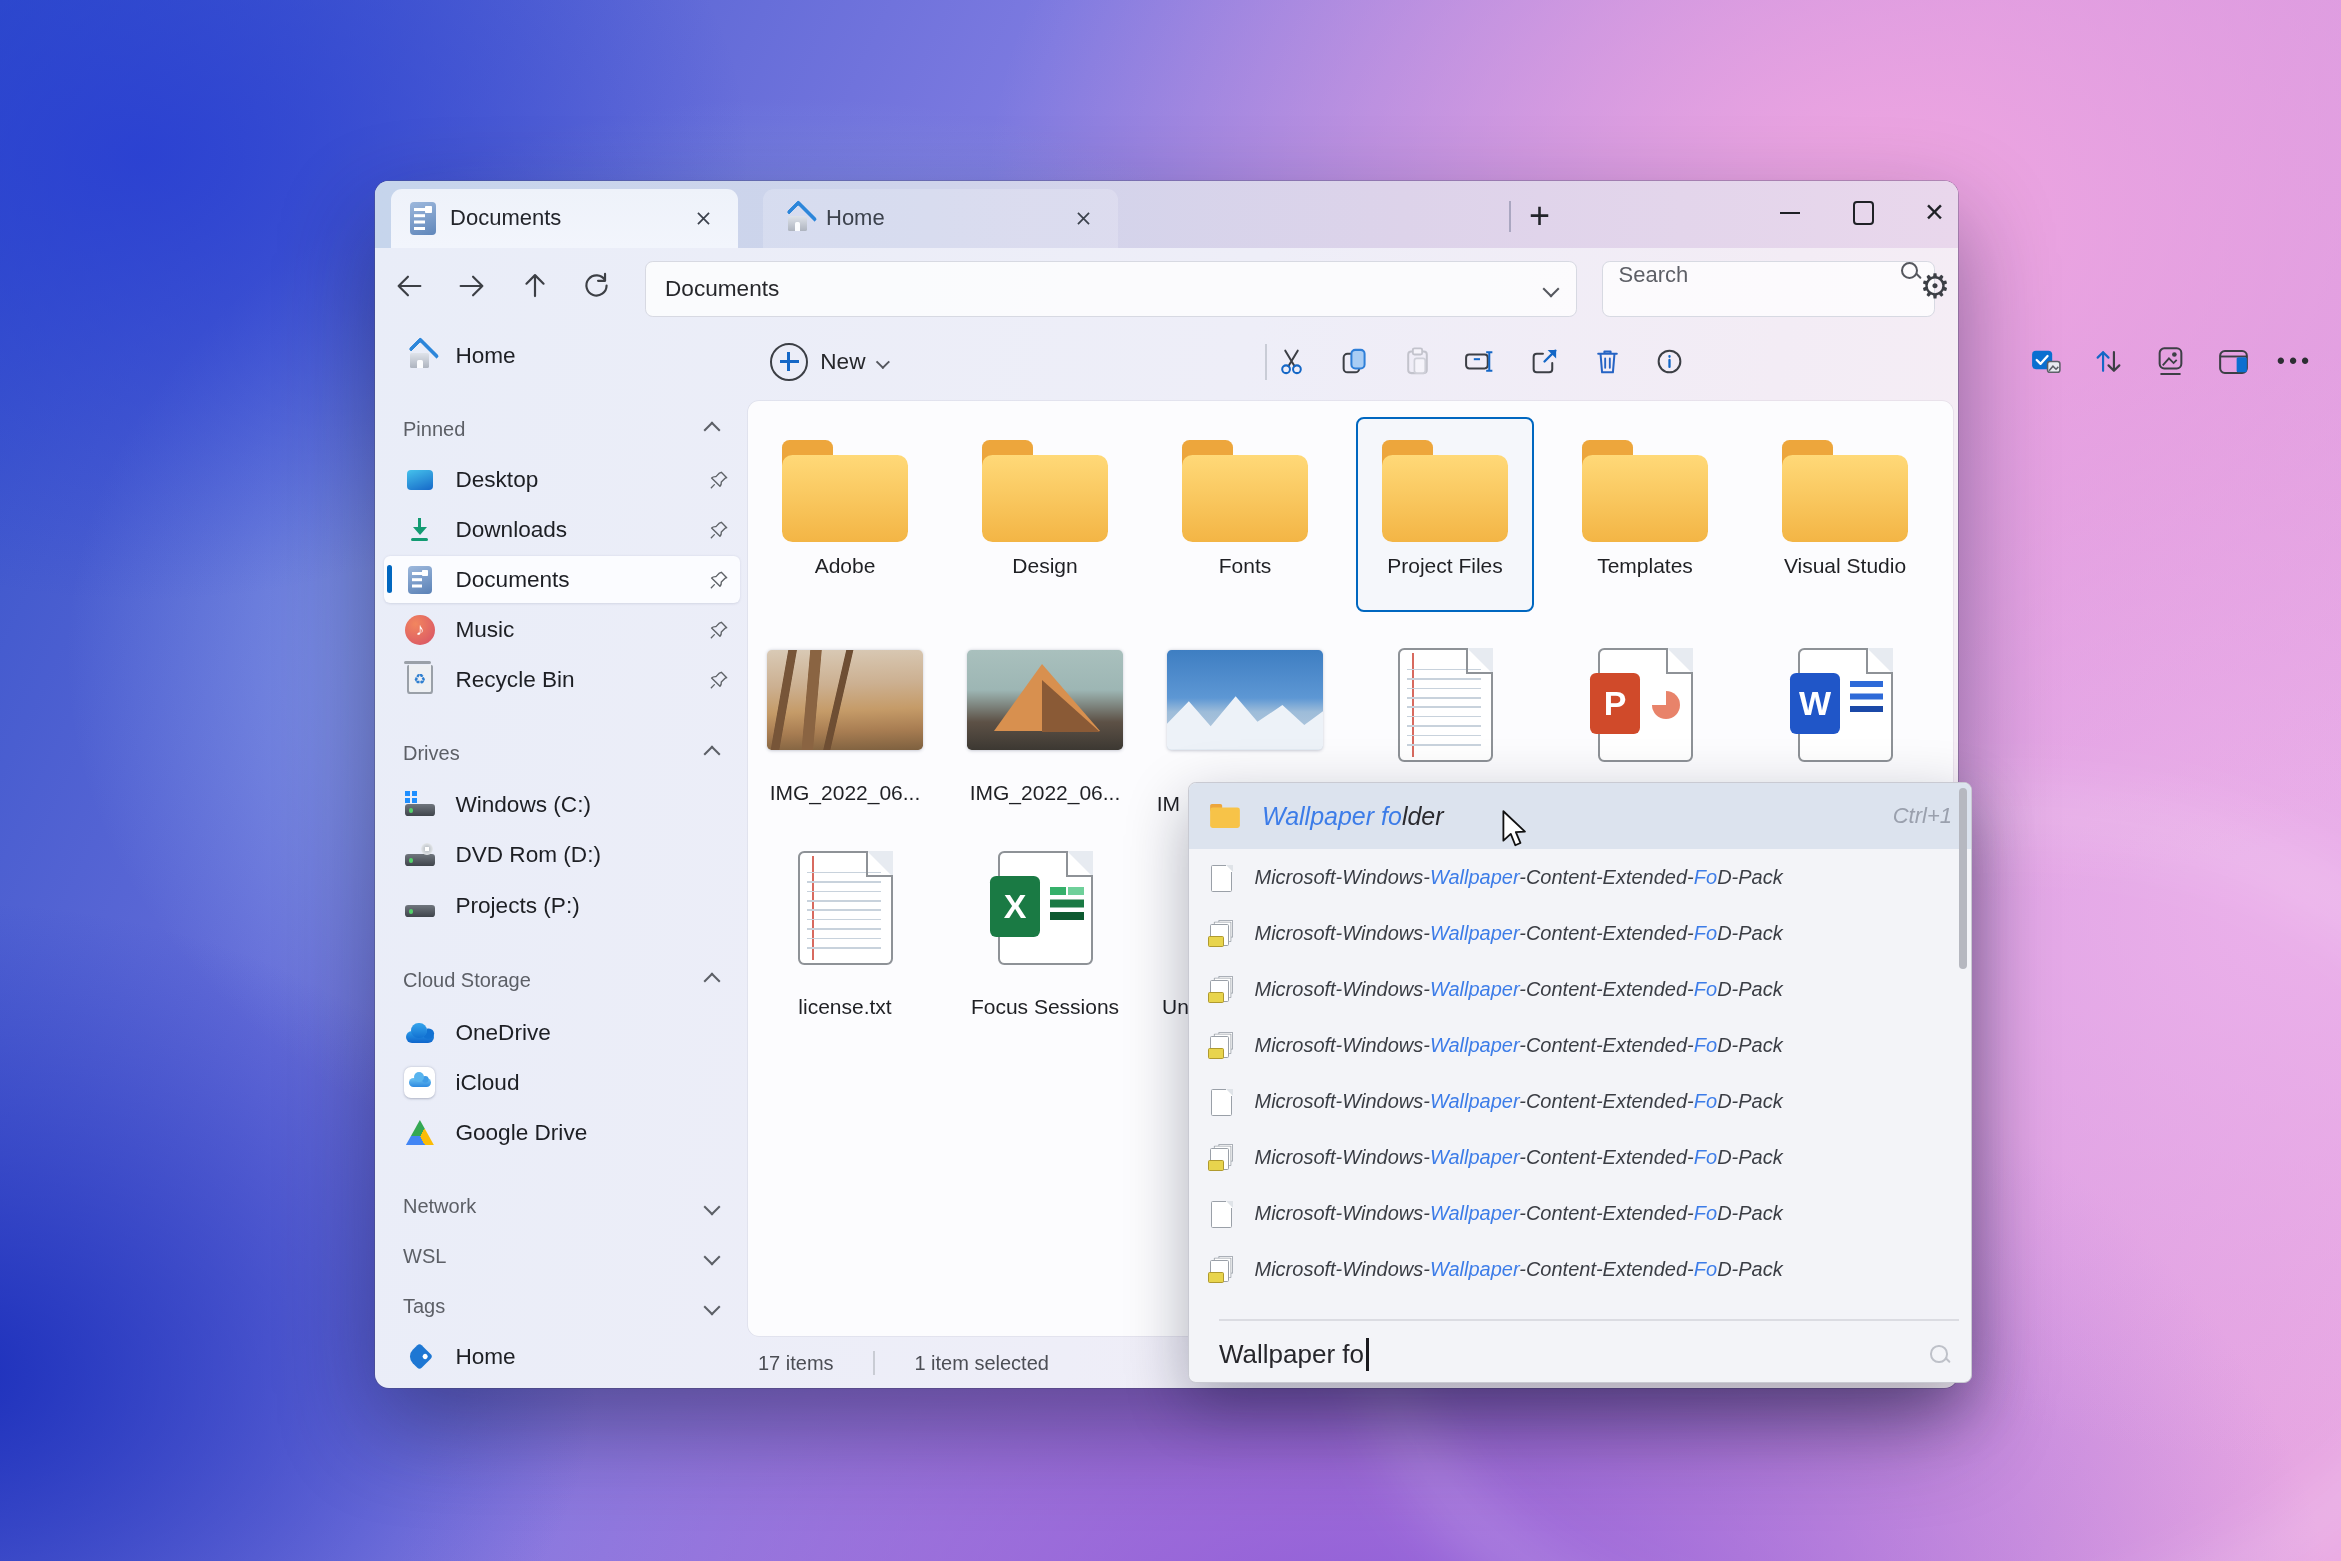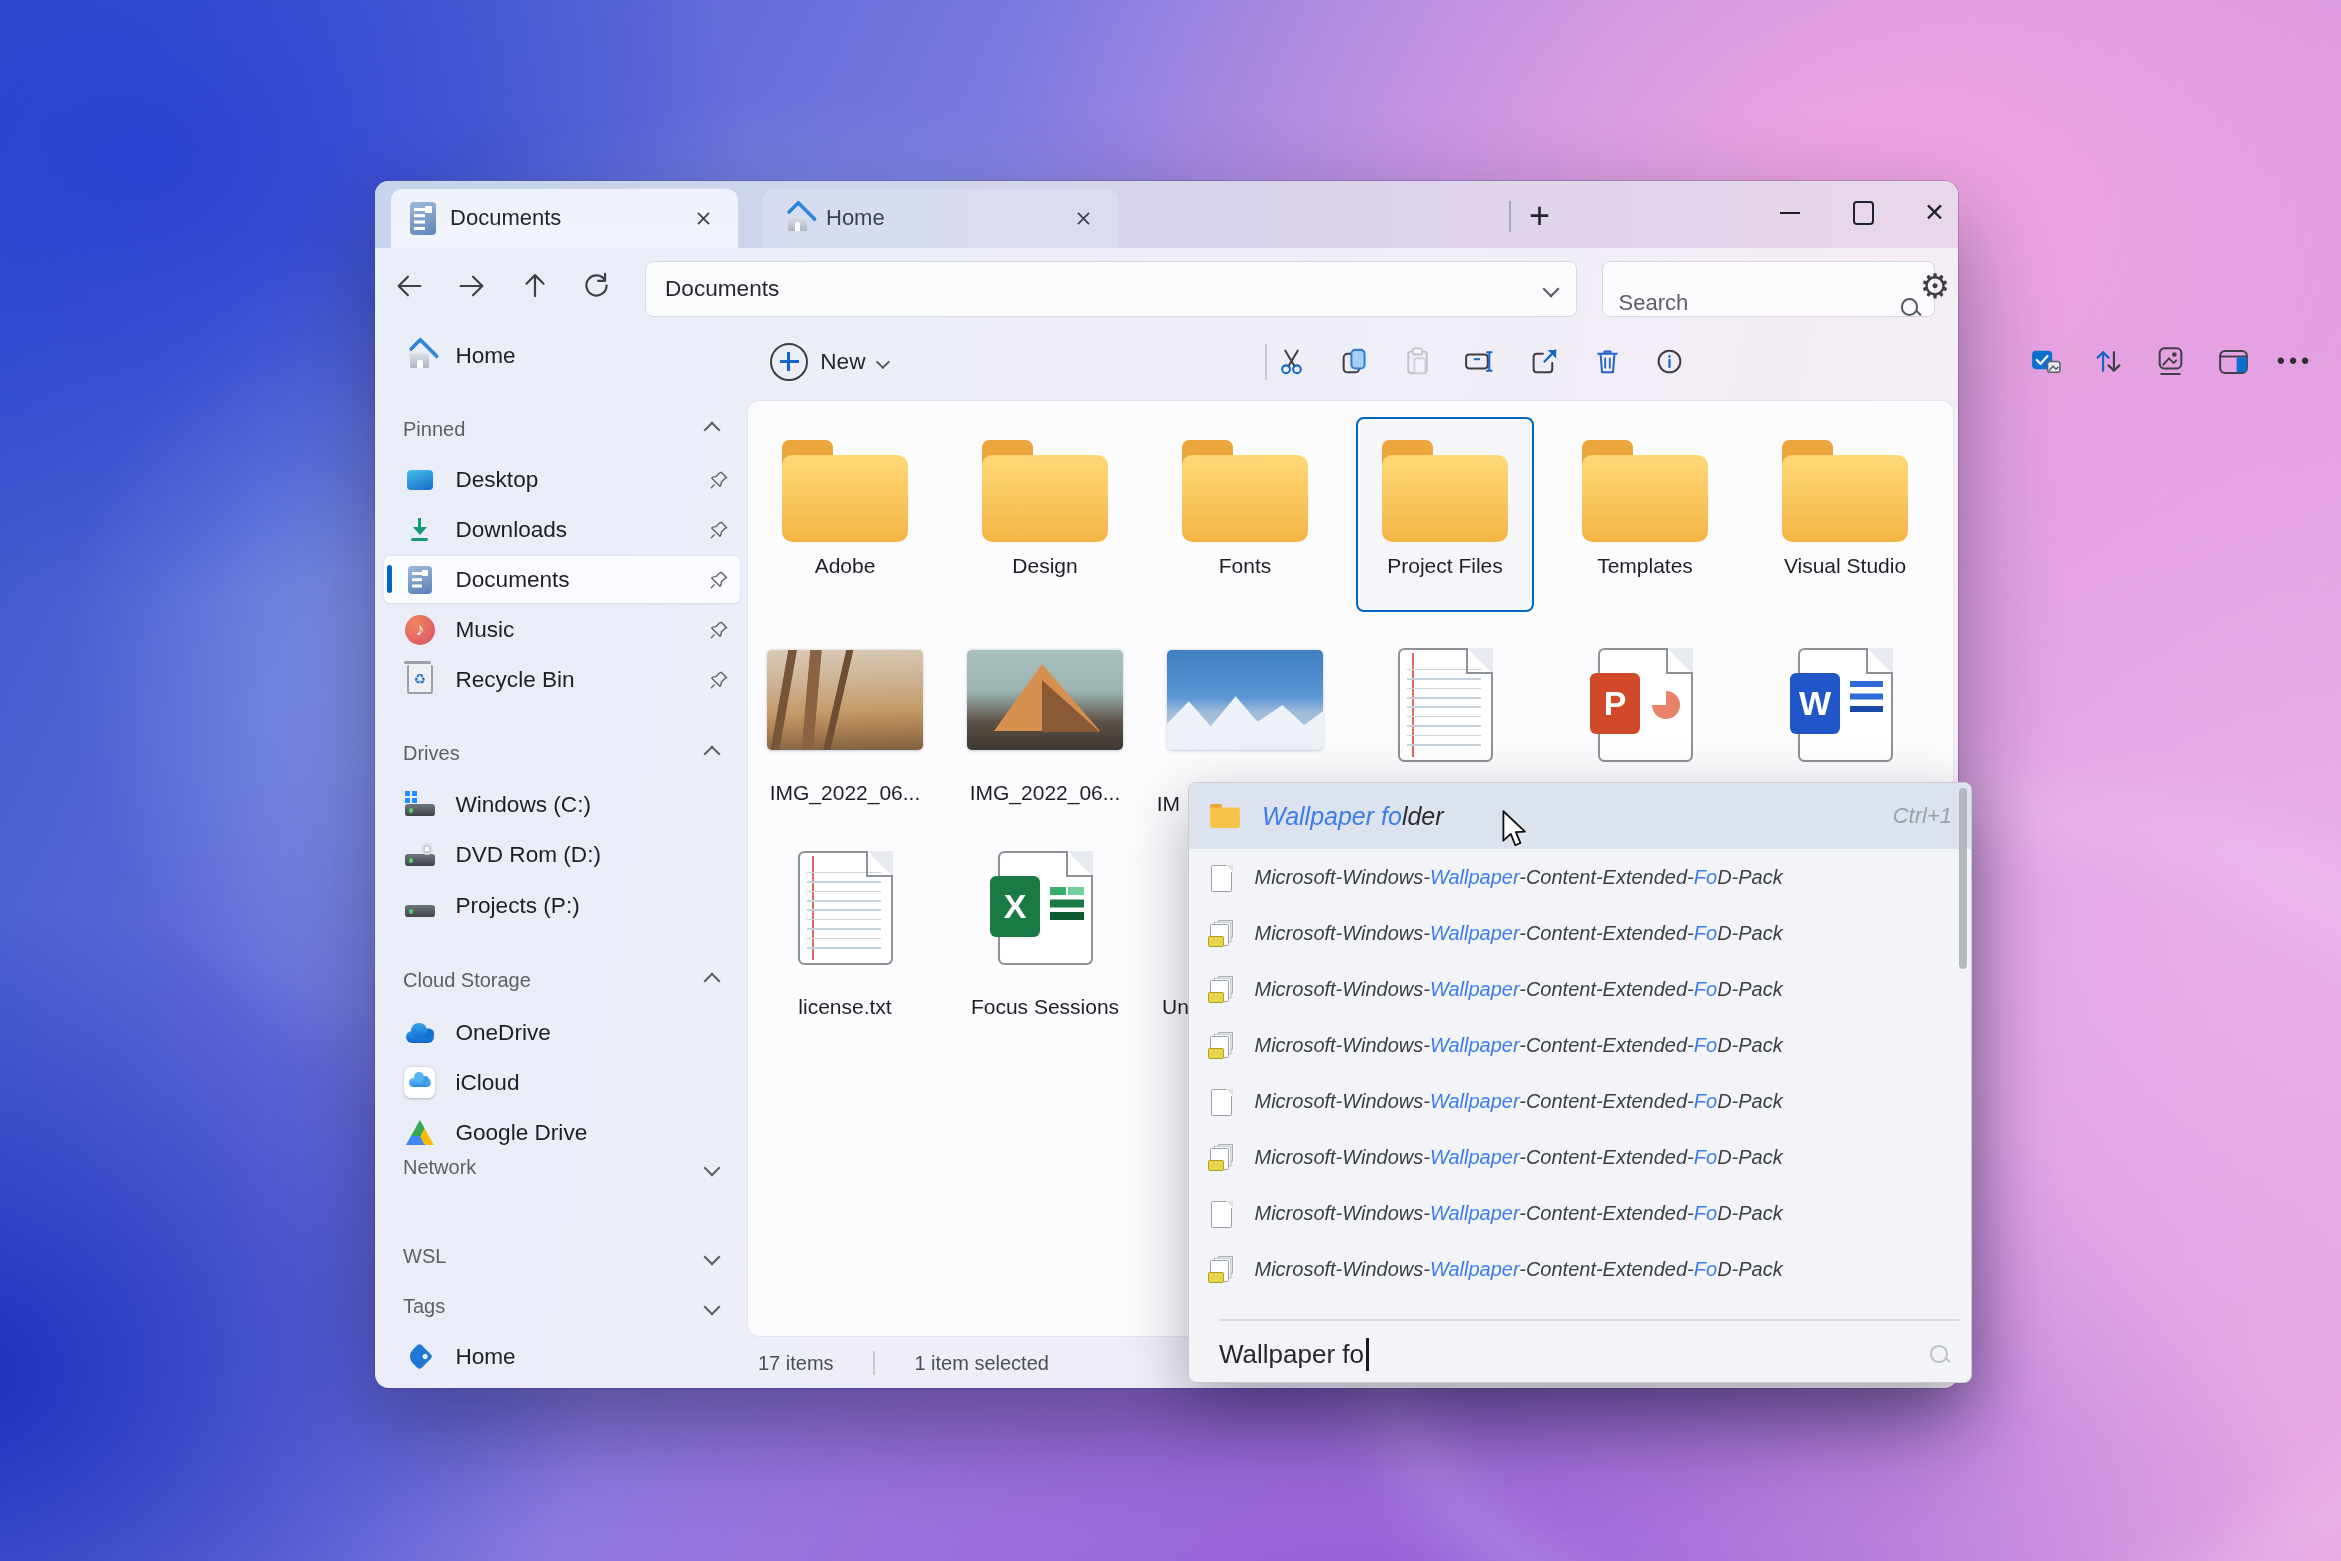--- a/index.html
+++ b/index.html
@@ -56,21 +56,21 @@
   .home-ic .roof{position:absolute;left:1.6px;top:1.6px;width:23.4px;height:12.5px;border-top:4.7px solid #2c86da;border-left:4.7px solid #2c86da;transform:rotate(45deg) translate(4.7px,-1.6px);border-radius:2.3px;}
   .home-ic .body{position:absolute;left:5.5px;top:12.5px;width:19px;height:15px;background:linear-gradient(180deg,#dfe3ea,#aeb4bf);border-radius:1.6px;}
   .home-ic .door{position:absolute;left:12.5px;top:19px;width:5.5px;height:8.6px;background:#fbfcfe;border-radius:1.6px 1.6px 0 0;}
   
   .navbar{position:absolute;left:0;top:67px;width:100%;height:77px;}
   .navbtn{position:absolute;top:11px;width:53px;height:53px;display:flex;align-items:center;justify-content:center;border-radius:6.2px;}
   .addr{position:absolute;left:270px;top:12.5px;width:932px;height:56px;background:rgba(255,255,255,.75);
     border:0.8px solid #d7d9e2;border-radius:7.8px;display:flex;align-items:center;padding:0 19px;box-sizing:border-box;}
   .addr-text{font-size:22.6px;color:#26272b;flex:1;}
   .searchbox{position:absolute;left:1227px;top:12.5px;width:333px;height:56px;background:rgba(255,255,255,.75);
-    border:0.8px solid #d7d9e2;border-radius:7.8px;display:flex;align-items:flex-end;padding:0 15.6px;box-sizing:border-box;gap:26px;}
+    border:0.8px solid #d7d9e2;border-radius:7.8px;display:flex;align-items:flex-start;padding:0 15.6px;box-sizing:border-box;gap:26px;}
   .search-ph{font-size:22px;color:#5d5f66;flex:1;}
   .mag{width:13.3px;height:13.3px;border:2.3px solid #55575e;border-radius:50%;position:relative;flex:0 0 auto;}
   .mag::after{content:"";position:absolute;left:11.7px;top:11.7px;width:7px;height:2.3px;background:#55575e;transform:rotate(45deg);border-radius:1.6px;}
   .gear{position:absolute;left:1535px;top:11px;width:50px;height:53px;display:flex;align-items:center;justify-content:center;font-size:34px;color:#3c3f45;}
   .chev{display:inline-block;width:10px;height:10px;border-right:2.3px solid #55575e;border-bottom:2.3px solid #55575e;transform:rotate(45deg);}
   .chev.up{transform:rotate(-135deg);}
   
   .toolbar{position:absolute;left:373px;top:144px;width:1210px;height:75px;}
   .newbtn{position:absolute;left:7.8px;top:11px;height:52px;display:flex;align-items:center;gap:12.5px;padding:0 14px;border-radius:6.2px;}
   .plus-circle{width:34px;height:34px;border:2.3px solid #3c3f45;border-radius:50%;position:relative;}
@@ -472,21 +472,21 @@
         </span>
       <span class="lbl">iCloud</span>
     </div>
     <div class="side-row" style="top:784px;">
       <span class="sic">
           <span class="ic-gdrive"></span>
         </span>
       <span class="lbl">Google Drive</span>
     </div>
 
-    <div class="side-head" style="top:822px;">
+    <div class="side-head" style="top:861px;">
       <span class="lbl">Network</span>
       <span class="chev"></span>
     </div>
     <div class="side-head" style="top:911px;">
       <span class="lbl">WSL</span>
       <span class="chev"></span>
     </div>
     <div class="side-head" style="top:961px;">
       <span class="lbl">Tags</span>
       <span class="chev"></span>

